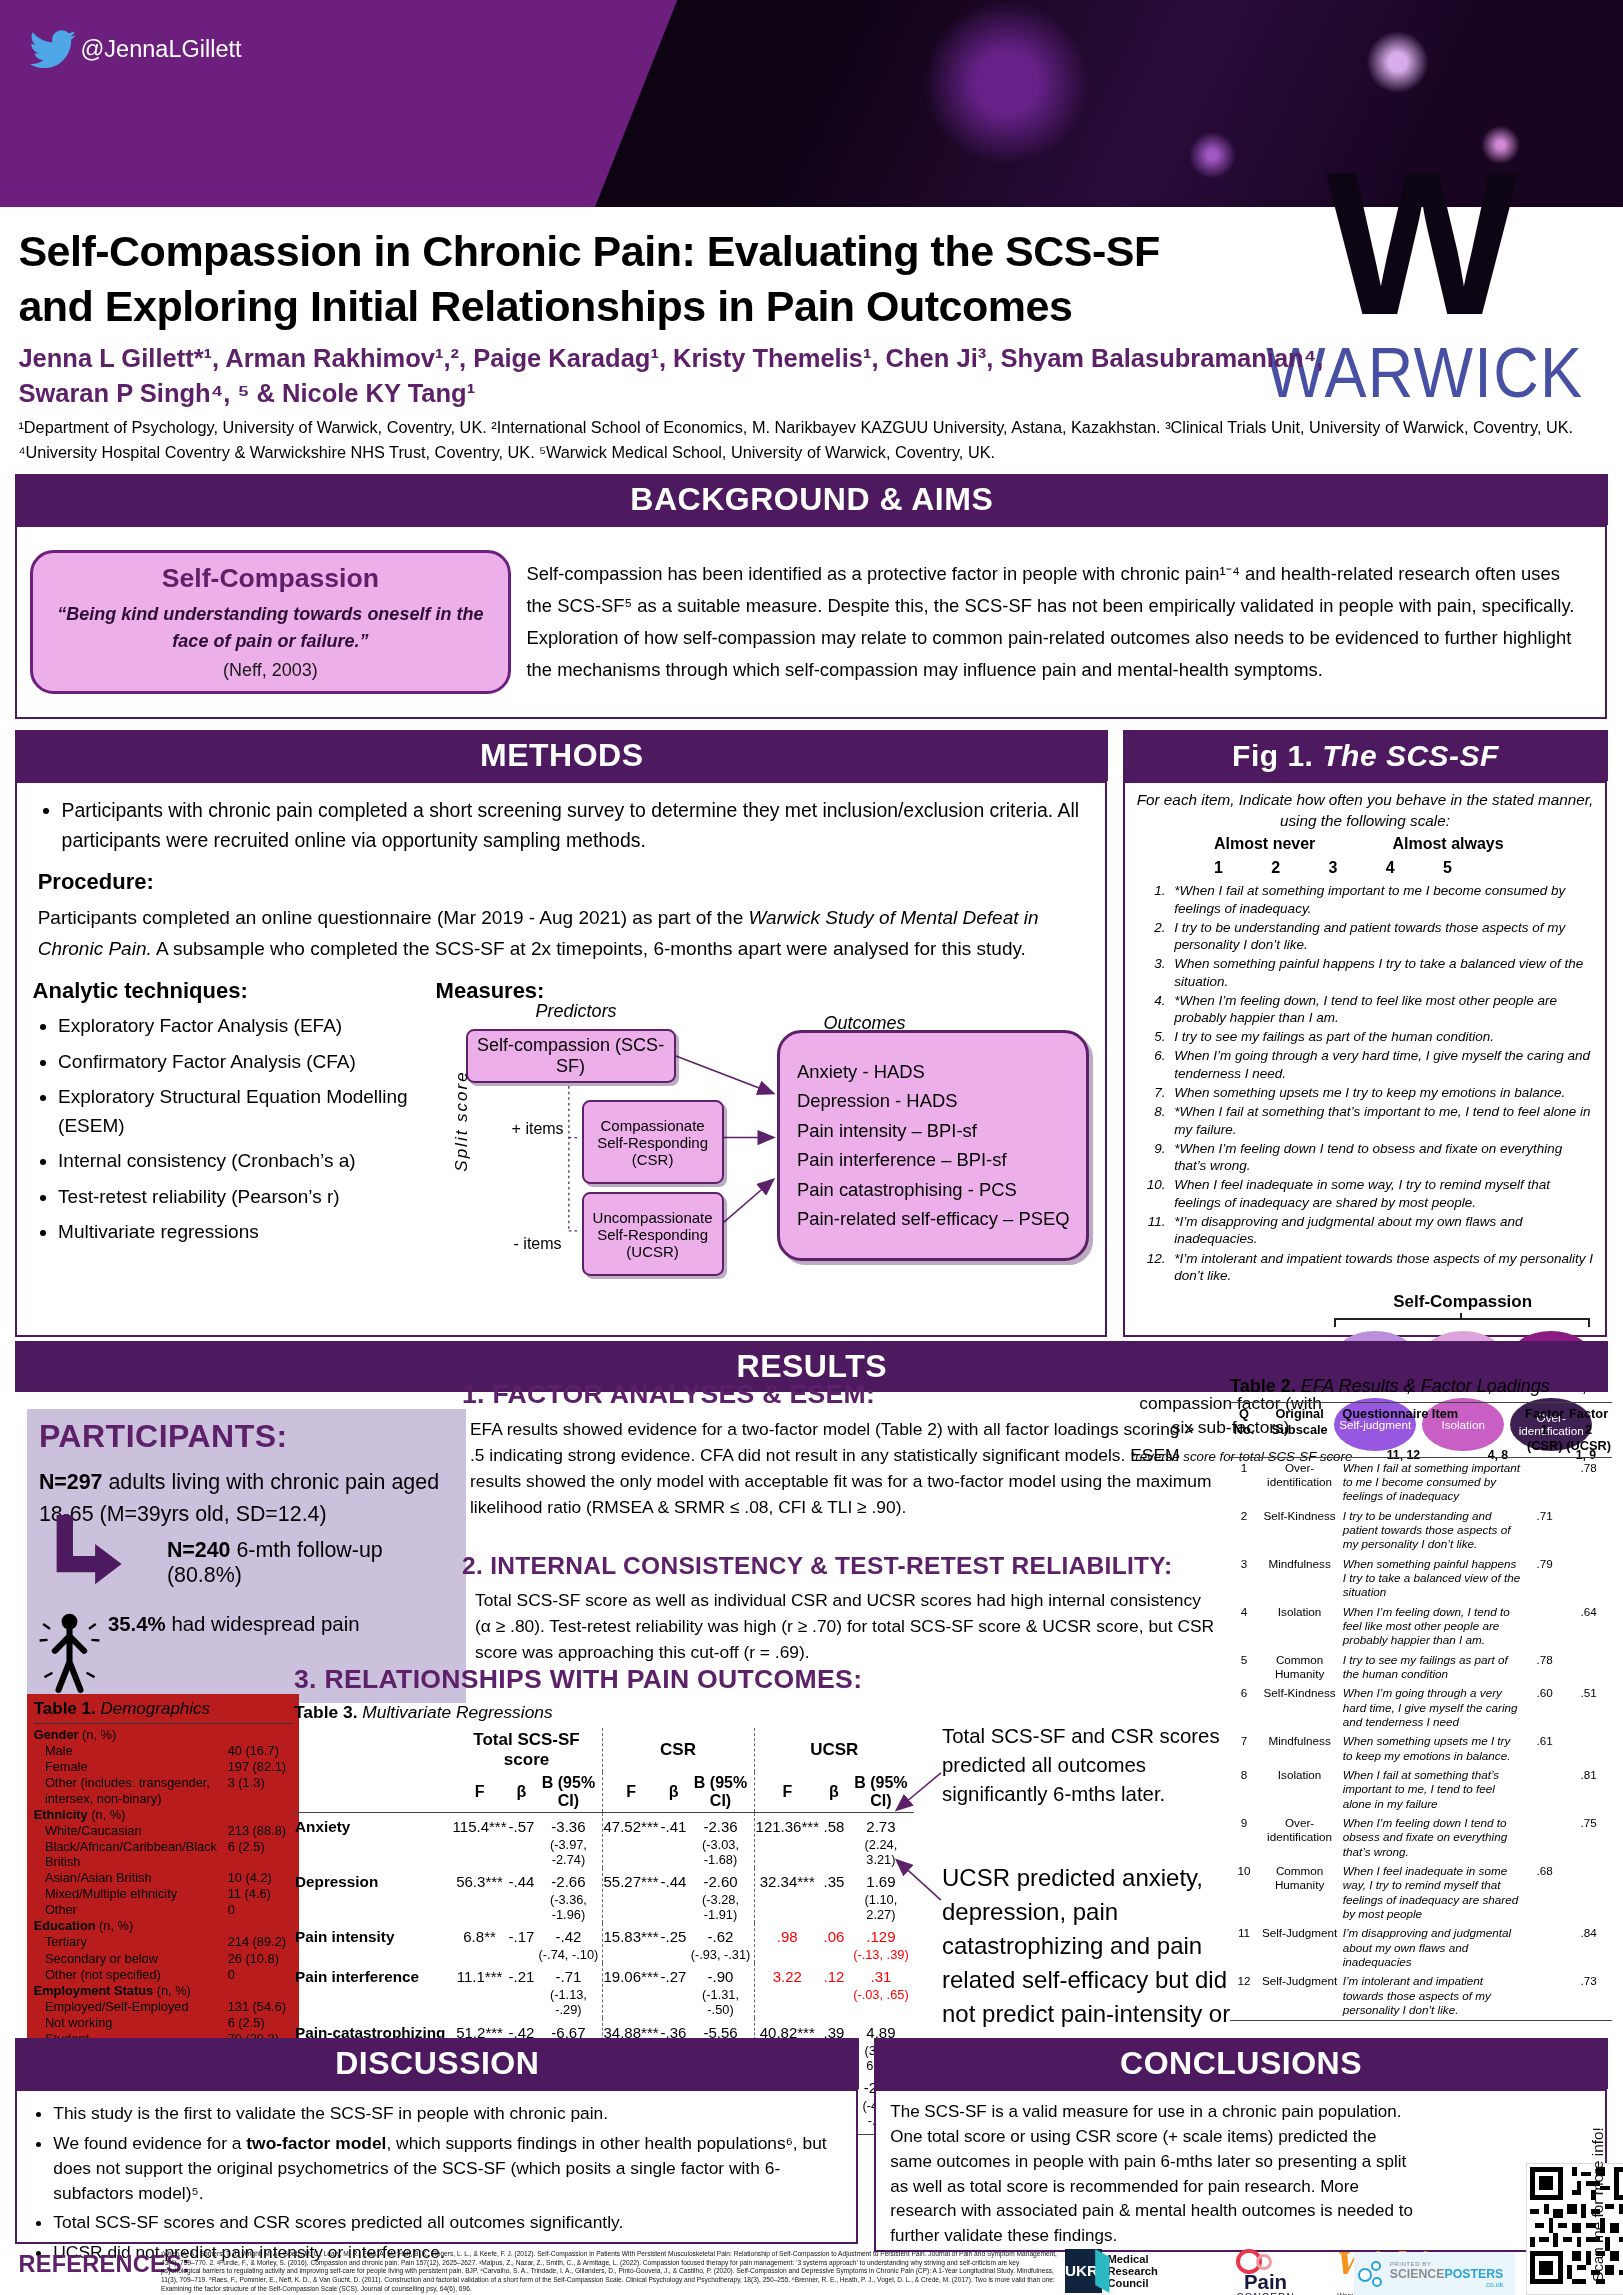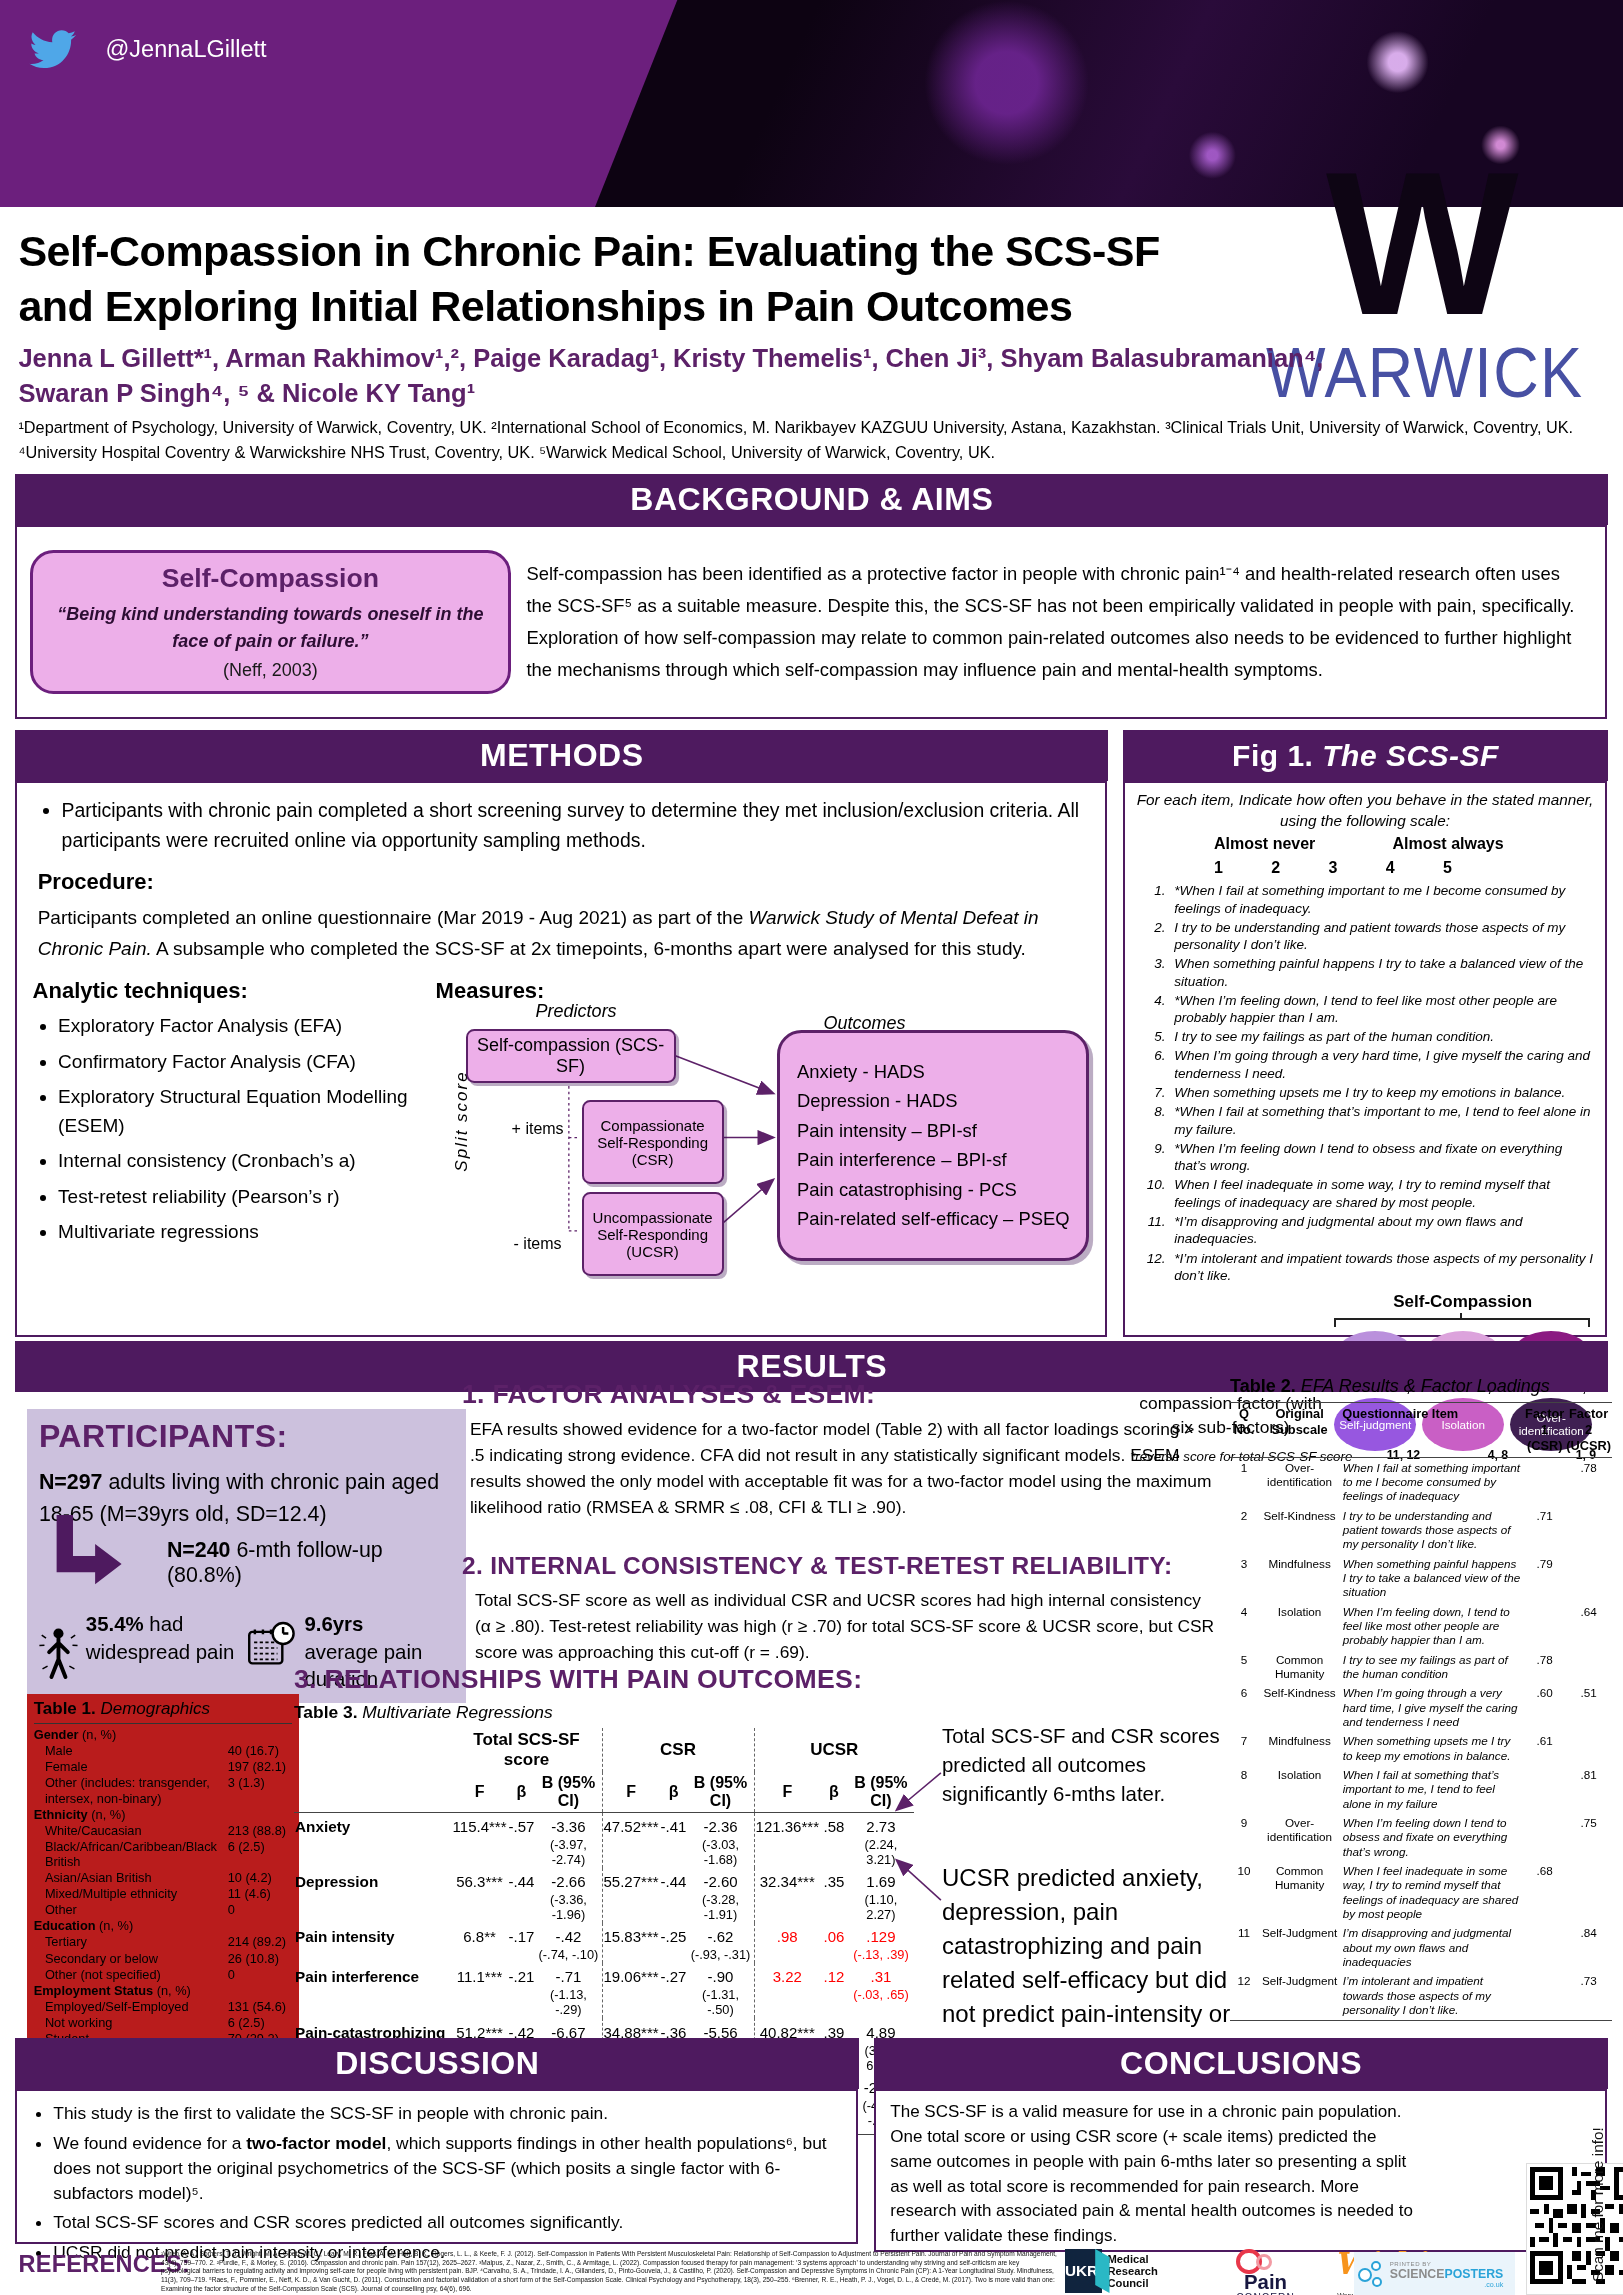--- a/index.html
+++ b/index.html
@@ -9,21 +9,21 @@
   
   .top-banner{position:absolute;left:0;top:0;width:1623px;height:207px;background:#6C1F7D;}
   .photo{position:absolute;left:595px;top:0;width:1029px;height:207px;
     background:
       radial-gradient(circle at 78% 30%, rgba(236,190,255,.9) 0 9.2px, rgba(236,190,255,0) 31px),
       radial-gradient(circle at 60% 75%, rgba(210,120,255,.7) 0 5.1px, rgba(210,120,255,0) 23.5px),
       radial-gradient(circle at 88% 70%, rgba(255,170,255,.8) 0 4.1px, rgba(255,170,255,0) 19.4px),
       radial-gradient(circle at 40% 40%, rgba(120,40,160,.8) 0 31px, rgba(120,40,160,0) 82px),
       linear-gradient(115deg,#0d0312 20%,#2a0b3a 55%,#170522 80%);
     clip-path:polygon(8% 0,100% 0,100% 100%,0 100%);}
-  .tw-row{position:absolute;left:24.5px;top:24.5px;display:flex;align-items:center;gap:26px;}
+  .tw-row{position:absolute;left:24.5px;top:24.5px;display:flex;align-items:center;gap:1px;}
   .em-row{position:absolute;left:24.5px;top:105px;display:flex;align-items:center;gap:17.4px;}
   .hdr-ic{width:55px;height:49px;flex:0 0 auto;}
   .tw-row .txt{color:#fff;font-size:23.5px;}
   .em-row .txt{color:#fff;font-size:23.5px;text-decoration:underline;cursor:pointer;}
   .w-glyph{position:absolute;left:1326px;top:162px;font-size:204px;font-weight:bold;
     line-height:.8;color:#0E0514;letter-spacing:-5.1px;}
   .warwick-text{position:absolute;left:1266px;top:333px;font-size:70px;color:#4750A3;
     letter-spacing:1.5px;transform:scaleX(.9);transform-origin:left;}
 
   .title-block{position:absolute;left:18.4px;top:224px;width:1256px;font-size:43px;
@@ -409,30 +409,20 @@
     <div class="pa-n2"><b>N=240</b><span> 6-mth follow-up (80.8%)</span></div>
     <div class="stats-row">
       <div class="stat">
         <svg width="61" height="87" viewBox="0 0 100 140">
           <circle cx="50" cy="16" r="13" fill="#000"></circle>
           <path d="M50 29 V82 M50 40 L26 64 M50 40 L74 64 M50 82 L32 128 M50 82 L68 128" stroke="#000" stroke-width="10" stroke-linecap="round" fill="none"></path>
           <path d="M18 28 l-11 -8 M14 46 l-13 1 M82 28 l11 -8 M86 46 l13 1 M22 100 l-13 7 M78 100 l13 7" stroke="#000" stroke-width="4" fill="none"></path>
         </svg>
         <div class="stat-txt"><b>35.4%</b><span> had widespread pain</span></div>
       </div>
-      <div class="stat">
-        <svg width="66" height="66" viewBox="0 0 124 112">
-          <rect x="8" y="26" width="82" height="78" rx="8" fill="none" stroke="#000" stroke-width="6"></rect>
-          <path d="M22 20 v12 M42 20 v12 M62 20 v12" stroke="#000" stroke-width="6"></path>
-          <path d="M20 52 h58 M20 66 h58 M20 80 h58 M20 94 h58" stroke="#000" stroke-width="4" stroke-dasharray="8 6"></path>
-          <circle cx="92" cy="30" r="26" fill="#fff" stroke="#000" stroke-width="6"></circle>
-          <path d="M92 30 V14 M92 30 h13" stroke="#000" stroke-width="6"></path>
-        </svg>
-        <div class="stat-txt"><b>9.6yrs</b><br><span> average pain duration</span></div>
-      </div>
     </div>
   </div>
 
   <div class="t1-wrap">
     <div class="t1-title"><b>Table 1.</b><i> Demographics</i></div>
     <div class="t1-rows" id="table1-rows">
         <div class="t1-row t1-group">
           <div class="t1-label"><span class="t1-bold">Gender</span> (n, %)</div>
           <div class="t1-value"></div>
         </div>

